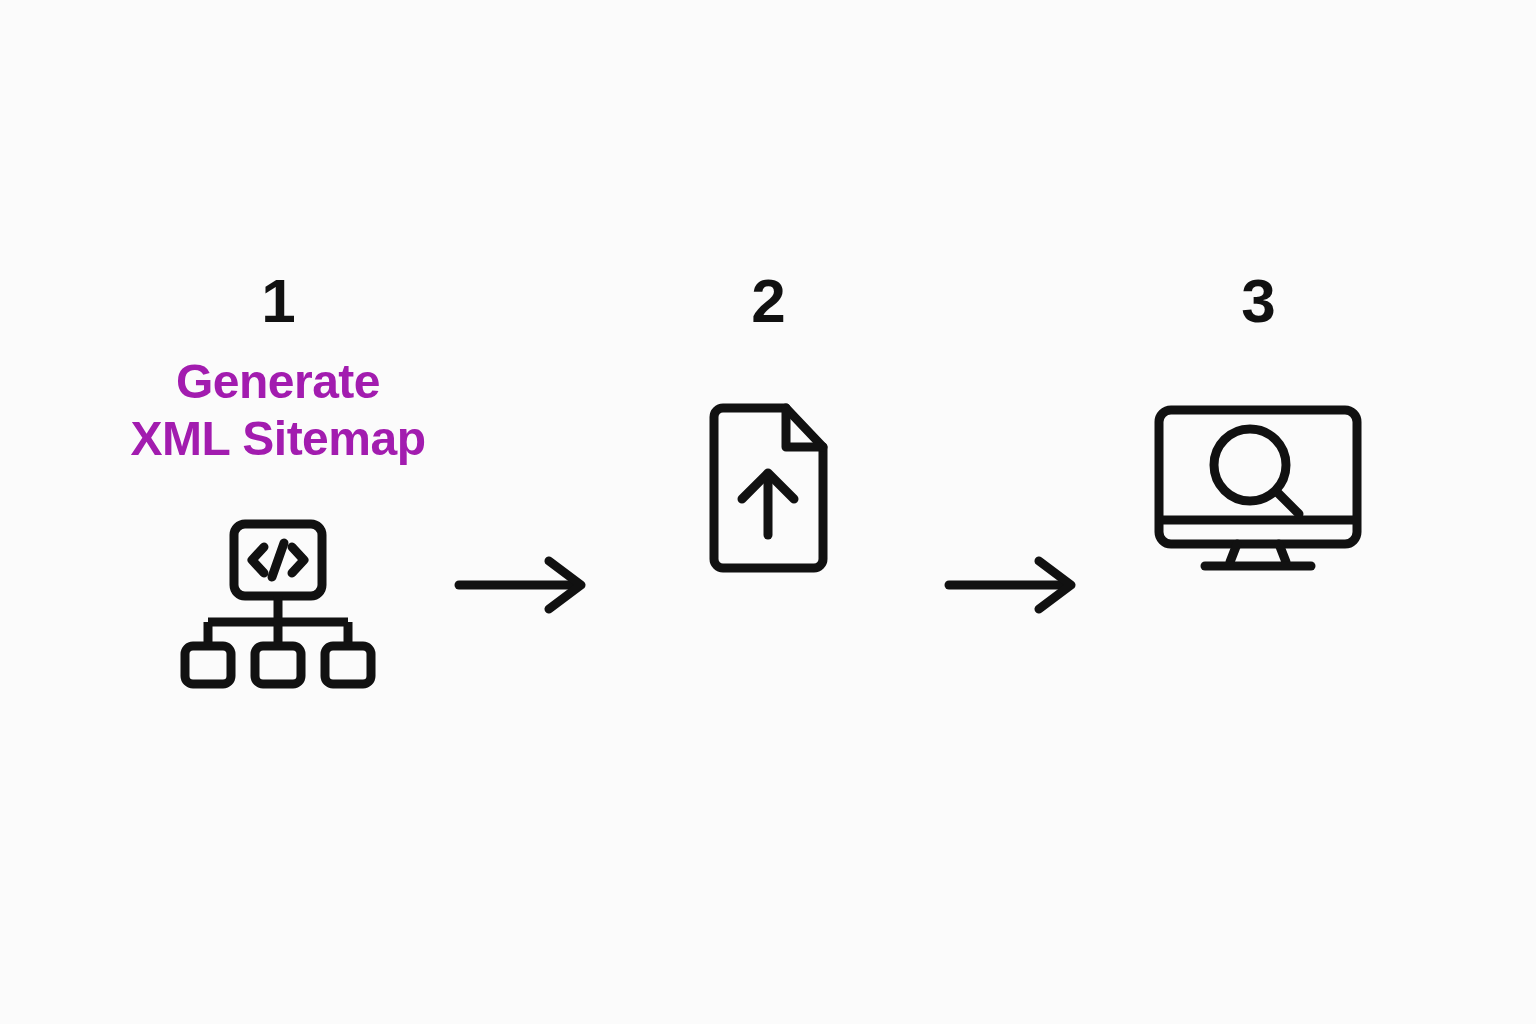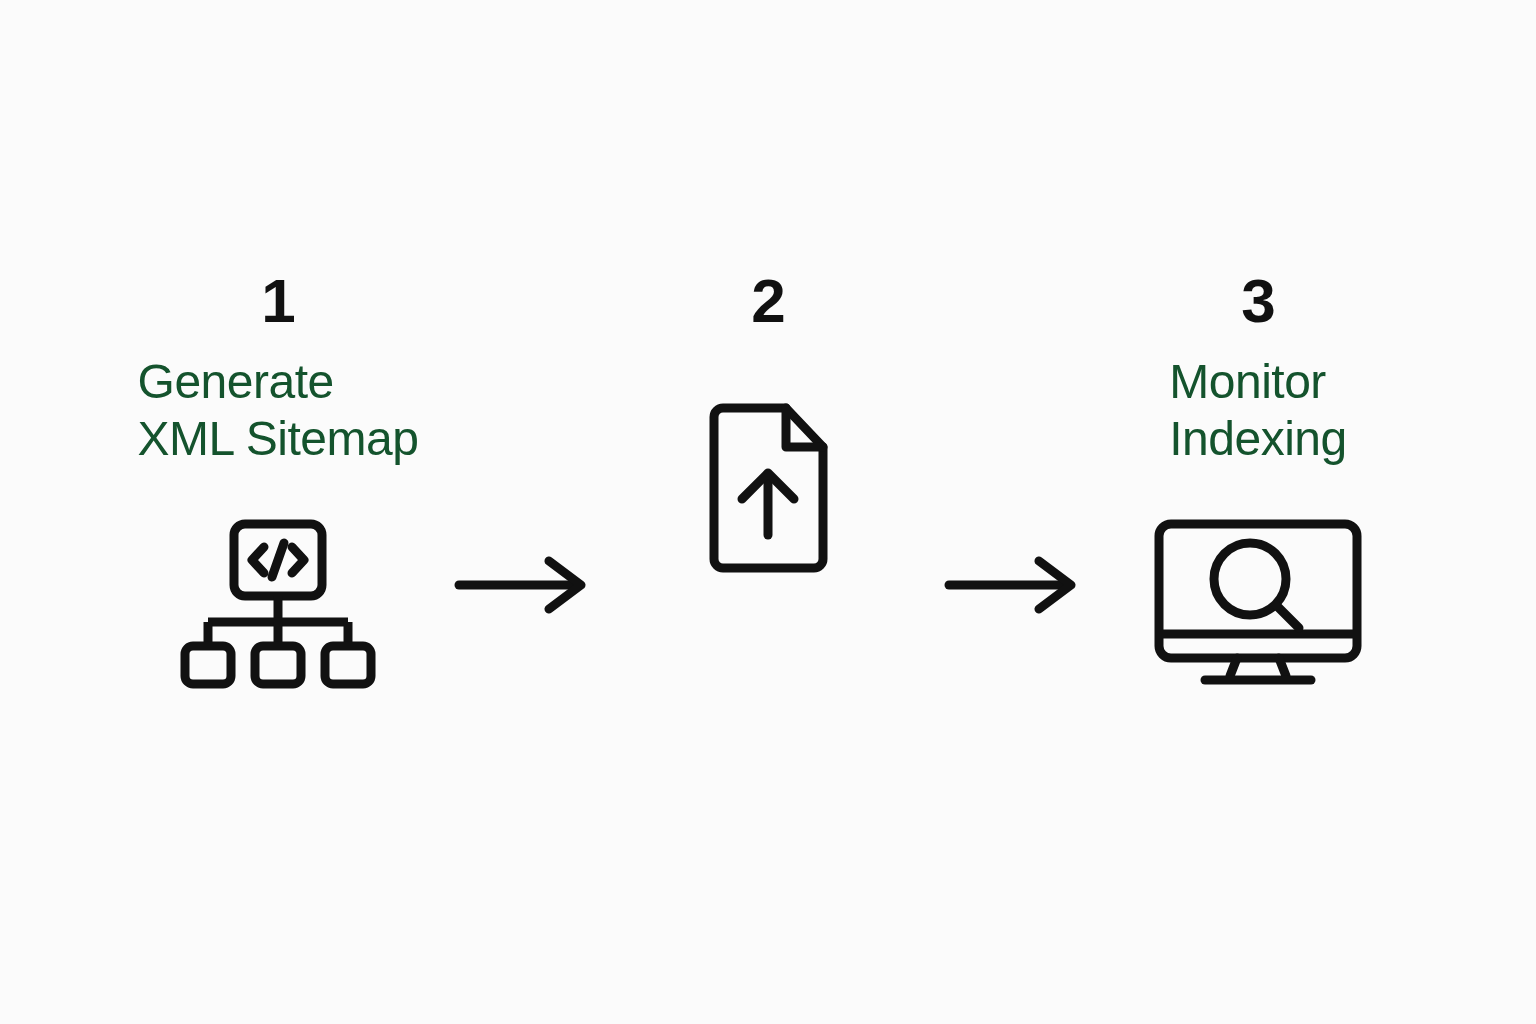--- a/index.html
+++ b/index.html
@@ -43,25 +43,25 @@
     font-size: 62px;
     font-weight: 700;
     color: #111111;
     line-height: 1;
     letter-spacing: -1px;
     margin-bottom: 22px;
   }
 
   .step-label {
     font-size: 48px;
-    font-weight: 400;
-    color: #14532d;
+    font-weight: 700;
+    color: #a21caf;
     line-height: 1.18;
     letter-spacing: -0.5px;
-    text-align: left;
+    text-align: center;
     white-space: pre-line;
   }
 
   .step-icon {
     margin-top: 46px;
     height: 180px;
     display: flex;
     align-items: center;
     justify-content: center;
   }
@@ -130,22 +130,20 @@
 
     <div class="connector">
       <svg width="140" height="60" viewBox="0 0 140 60" fill="none">
         <path d="M6 30 L122 30" stroke="#111111" stroke-width="9" stroke-linecap="round"></path>
         <path d="M96 6 L128 30 L96 54" stroke="#111111" stroke-width="9" stroke-linecap="round" stroke-linejoin="round"></path>
       </svg>
     </div>
 
     <div class="step">
       <div class="step-number">3</div>
-      <div class="step-label">Monitor
-Indexing</div>
       <div class="step-icon">
 
         <svg width="210" height="172" viewBox="0 0 210 172" fill="none">
           <rect x="6" y="6" width="198" height="134" rx="12" ry="12" stroke="#111111" stroke-width="9"></rect>
           <path d="M8 116 L202 116" stroke="#111111" stroke-width="9"></path>
           <circle cx="97" cy="61" r="36" stroke="#111111" stroke-width="9"></circle>
           <path d="M123 87 L146 110" stroke="#111111" stroke-width="9" stroke-linecap="round"></path>
           <path d="M84 140 L77 158" stroke="#111111" stroke-width="9" stroke-linecap="round"></path>
           <path d="M126 140 L133 158" stroke="#111111" stroke-width="9" stroke-linecap="round"></path>
           <path d="M52 162 L158 162" stroke="#111111" stroke-width="9" stroke-linecap="round"></path>

